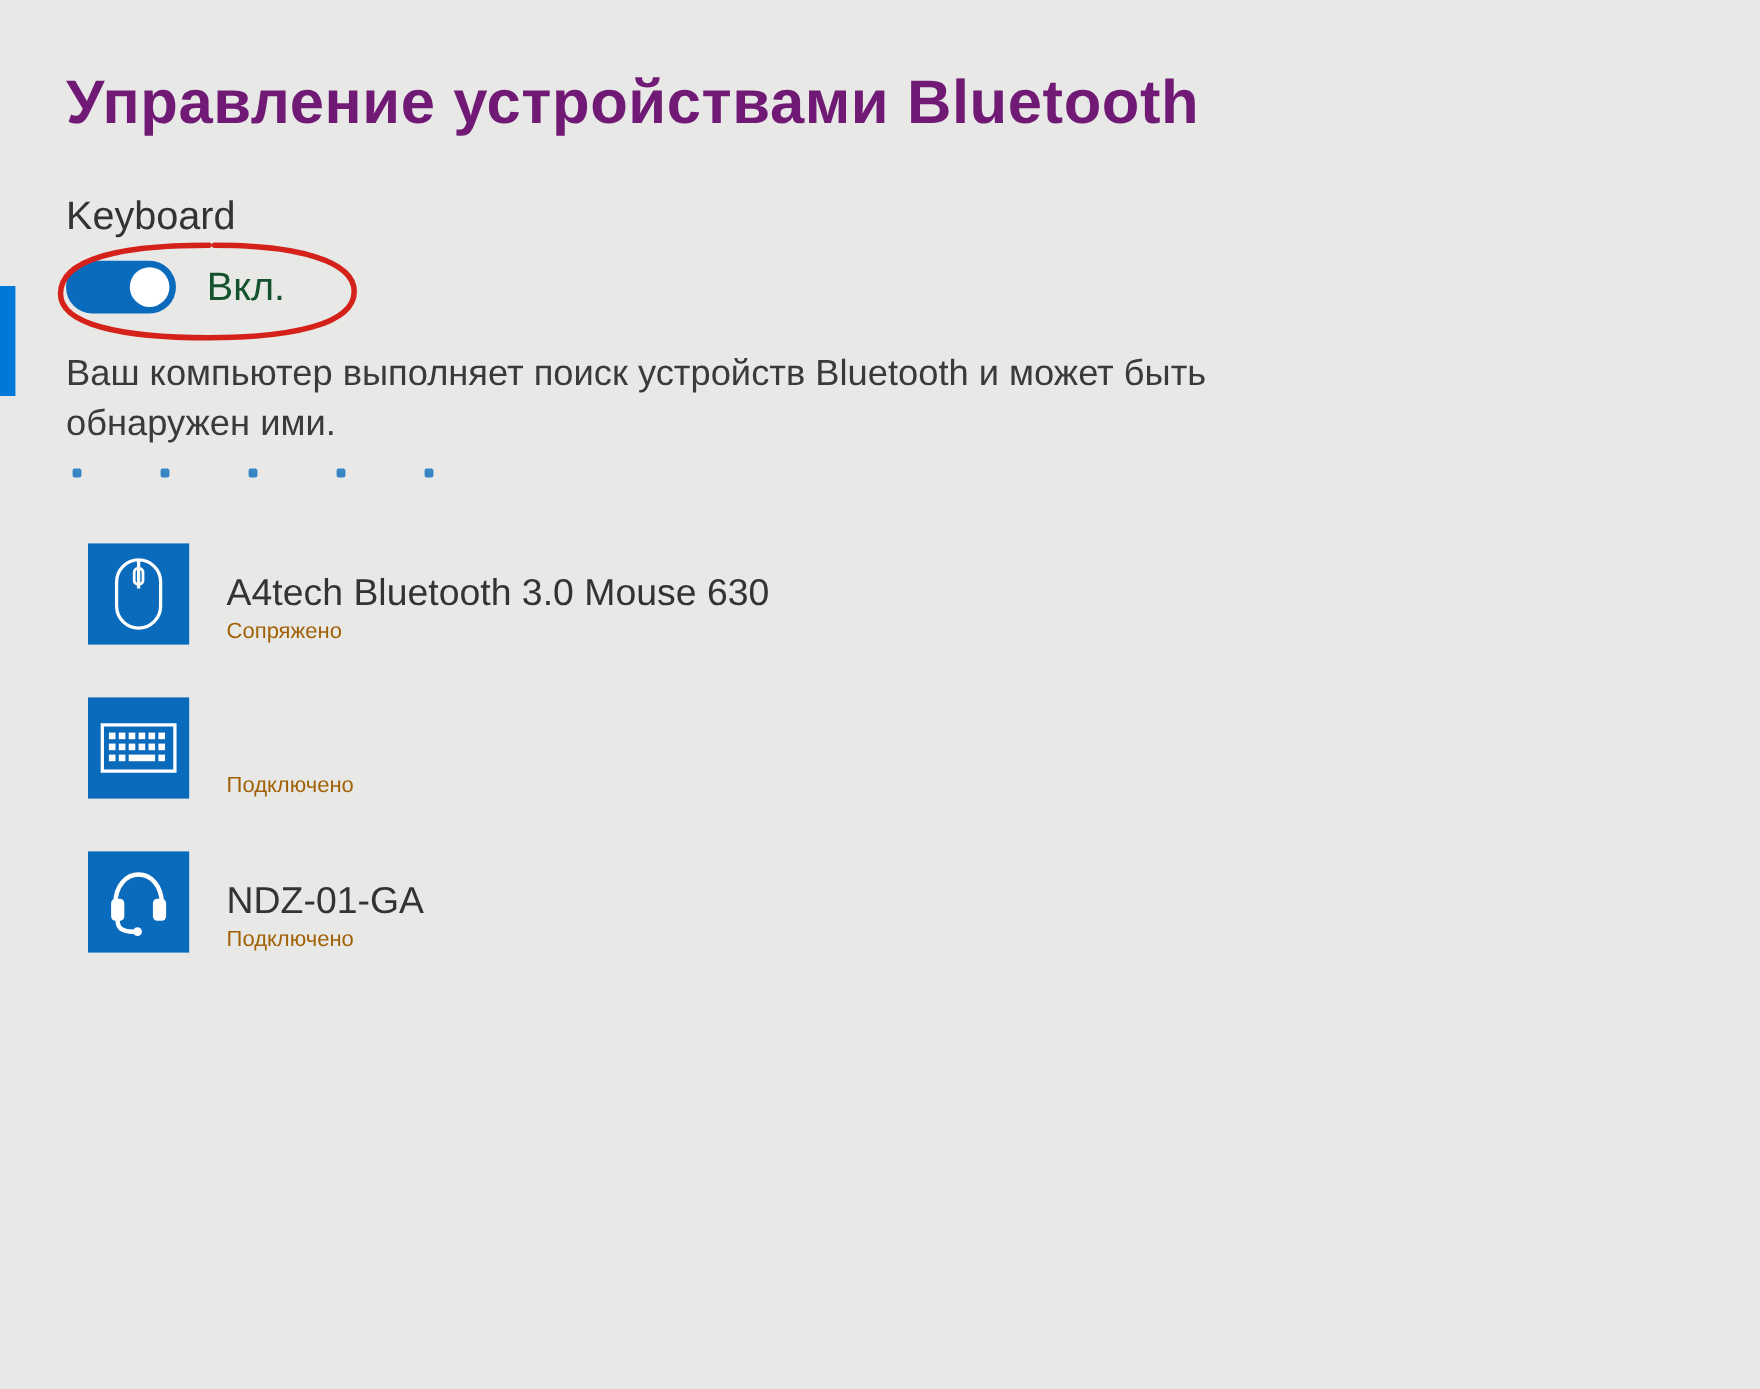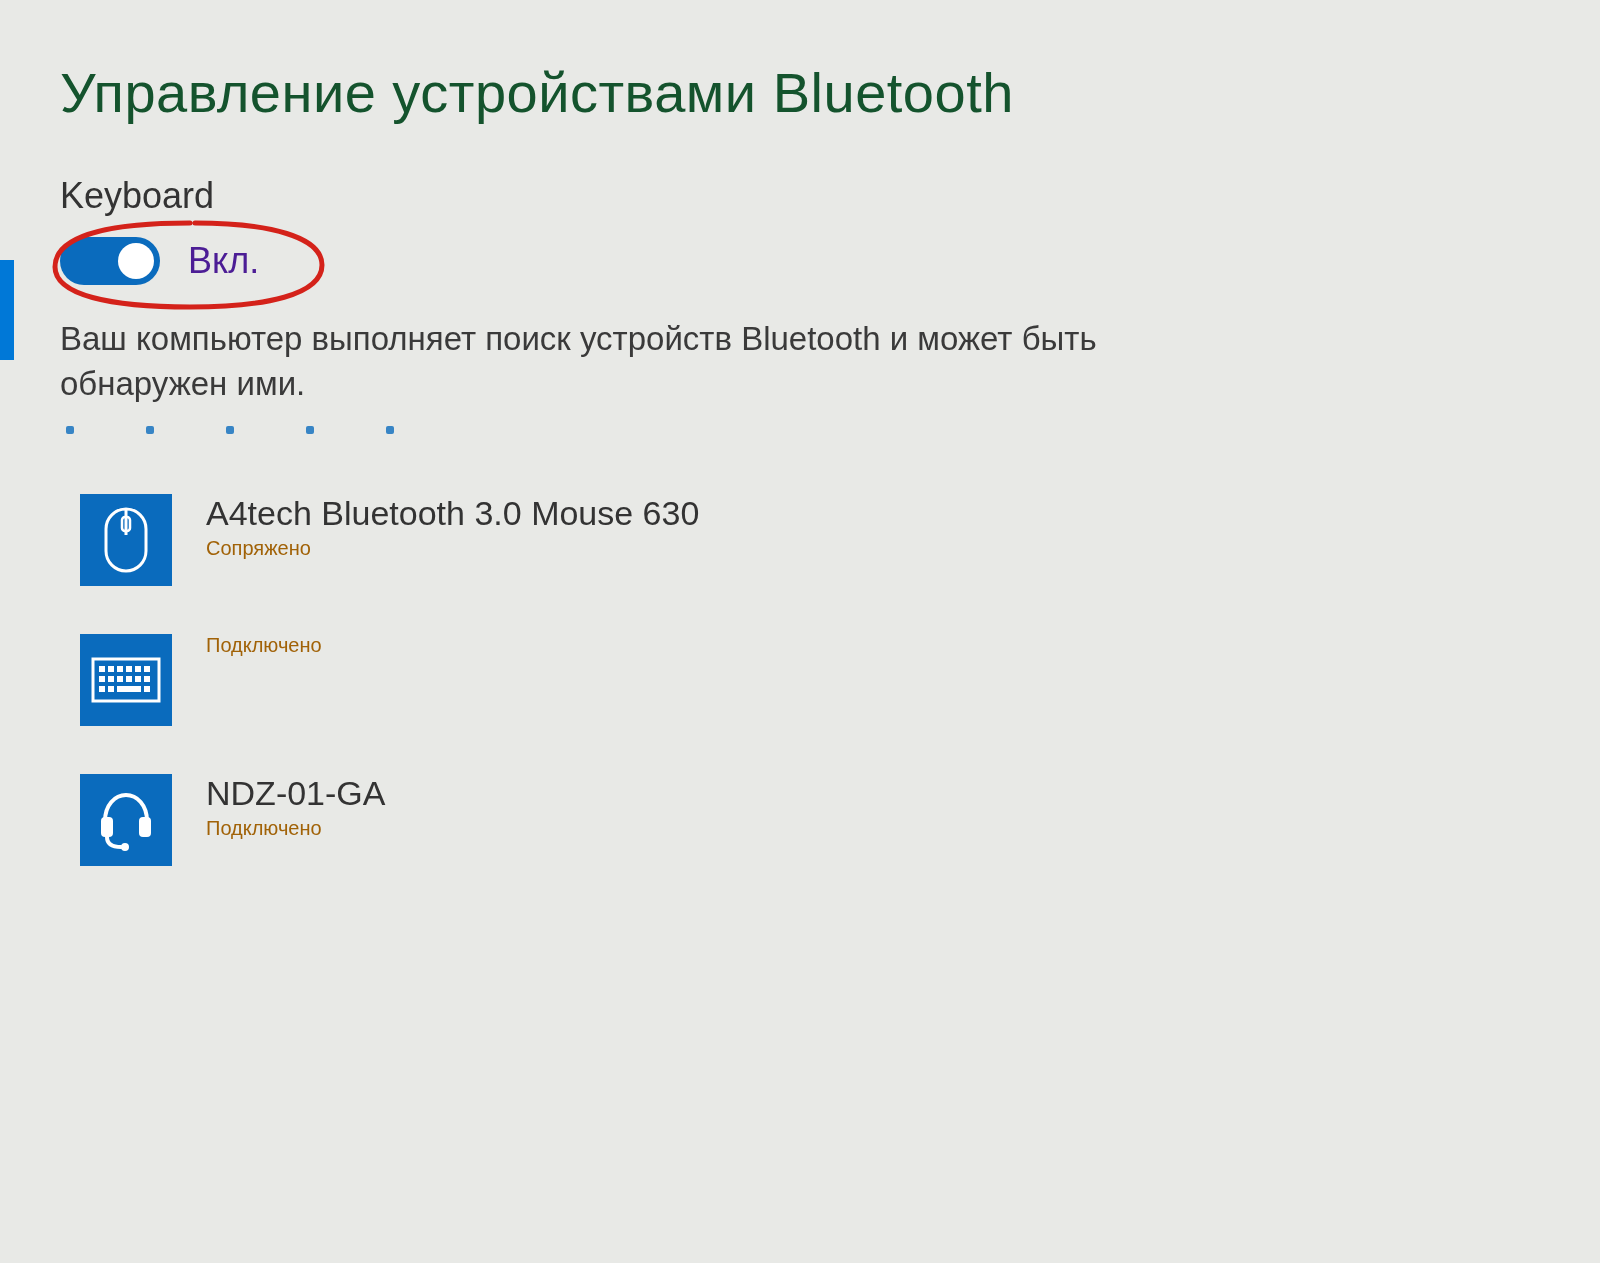--- a/index.html
+++ b/index.html
@@ -14,22 +14,22 @@
     .left-accent {
       position: absolute;
       left: 0;
       top: 260px;
       width: 14px;
       height: 100px;
       background: #0078d7;
     }
     .page-title {
       font-size: 56px;
-      font-weight: 400;
-      color: #14532d;
+      font-weight: 700;
+      color: #701a75;
       margin-bottom: 50px;
       letter-spacing: 0.5px;
     }
     .section-label {
       font-size: 36px;
       font-weight: 400;
       color: #333;
       margin-bottom: 20px;
     }
     .toggle-row {
@@ -60,21 +60,21 @@
       position: absolute;
       right: 6px;
       top: 6px;
       width: 36px;
       height: 36px;
       background: #fff;
       border-radius: 50%;
     }
     .toggle-label {
       font-size: 36px;
-      color: #4c1d95;
+      color: #14532d;
     }
     .status-text {
       font-size: 33px;
       color: #3a3a3a;
       line-height: 1.35;
       margin-top: 32px;
       margin-bottom: 20px;
       max-width: 1080px;
     }
     .progress-dots {
@@ -89,21 +89,21 @@
       border-radius: 2px;
       opacity: 0.8;
     }
     .device-list {
       display: flex;
       flex-direction: column;
       gap: 48px;
     }
     .device-item {
       display: flex;
-      align-items: flex-start;
+      align-items: flex-end;
       gap: 34px;
       cursor: pointer;
       padding-left: 20px;
     }
     .device-icon {
       width: 92px;
       height: 92px;
       background: #0a6bbd;
       display: flex;
       align-items: center;

